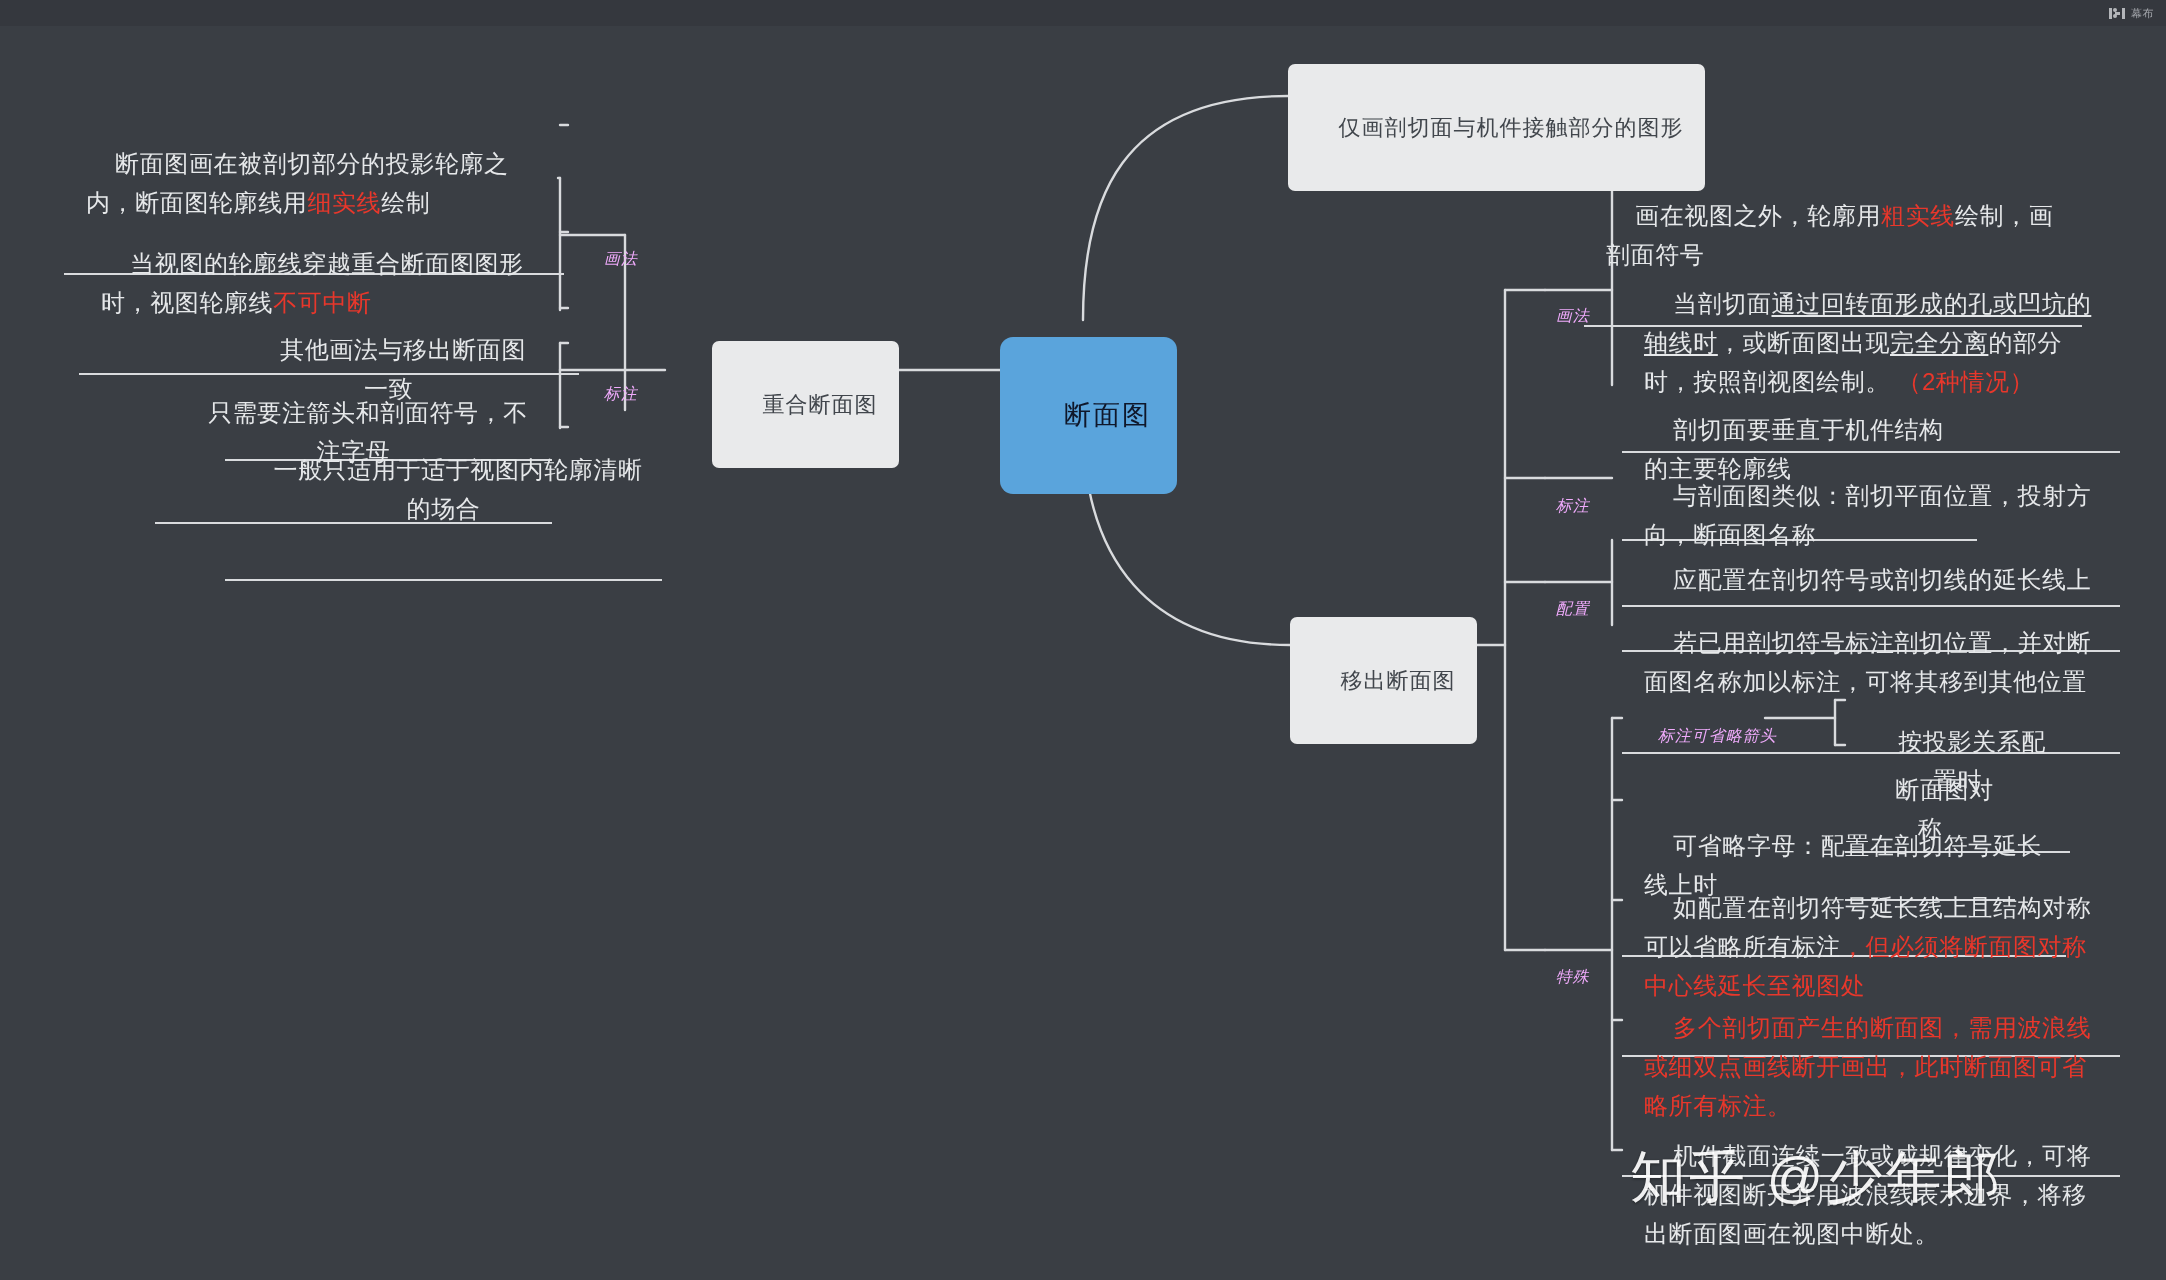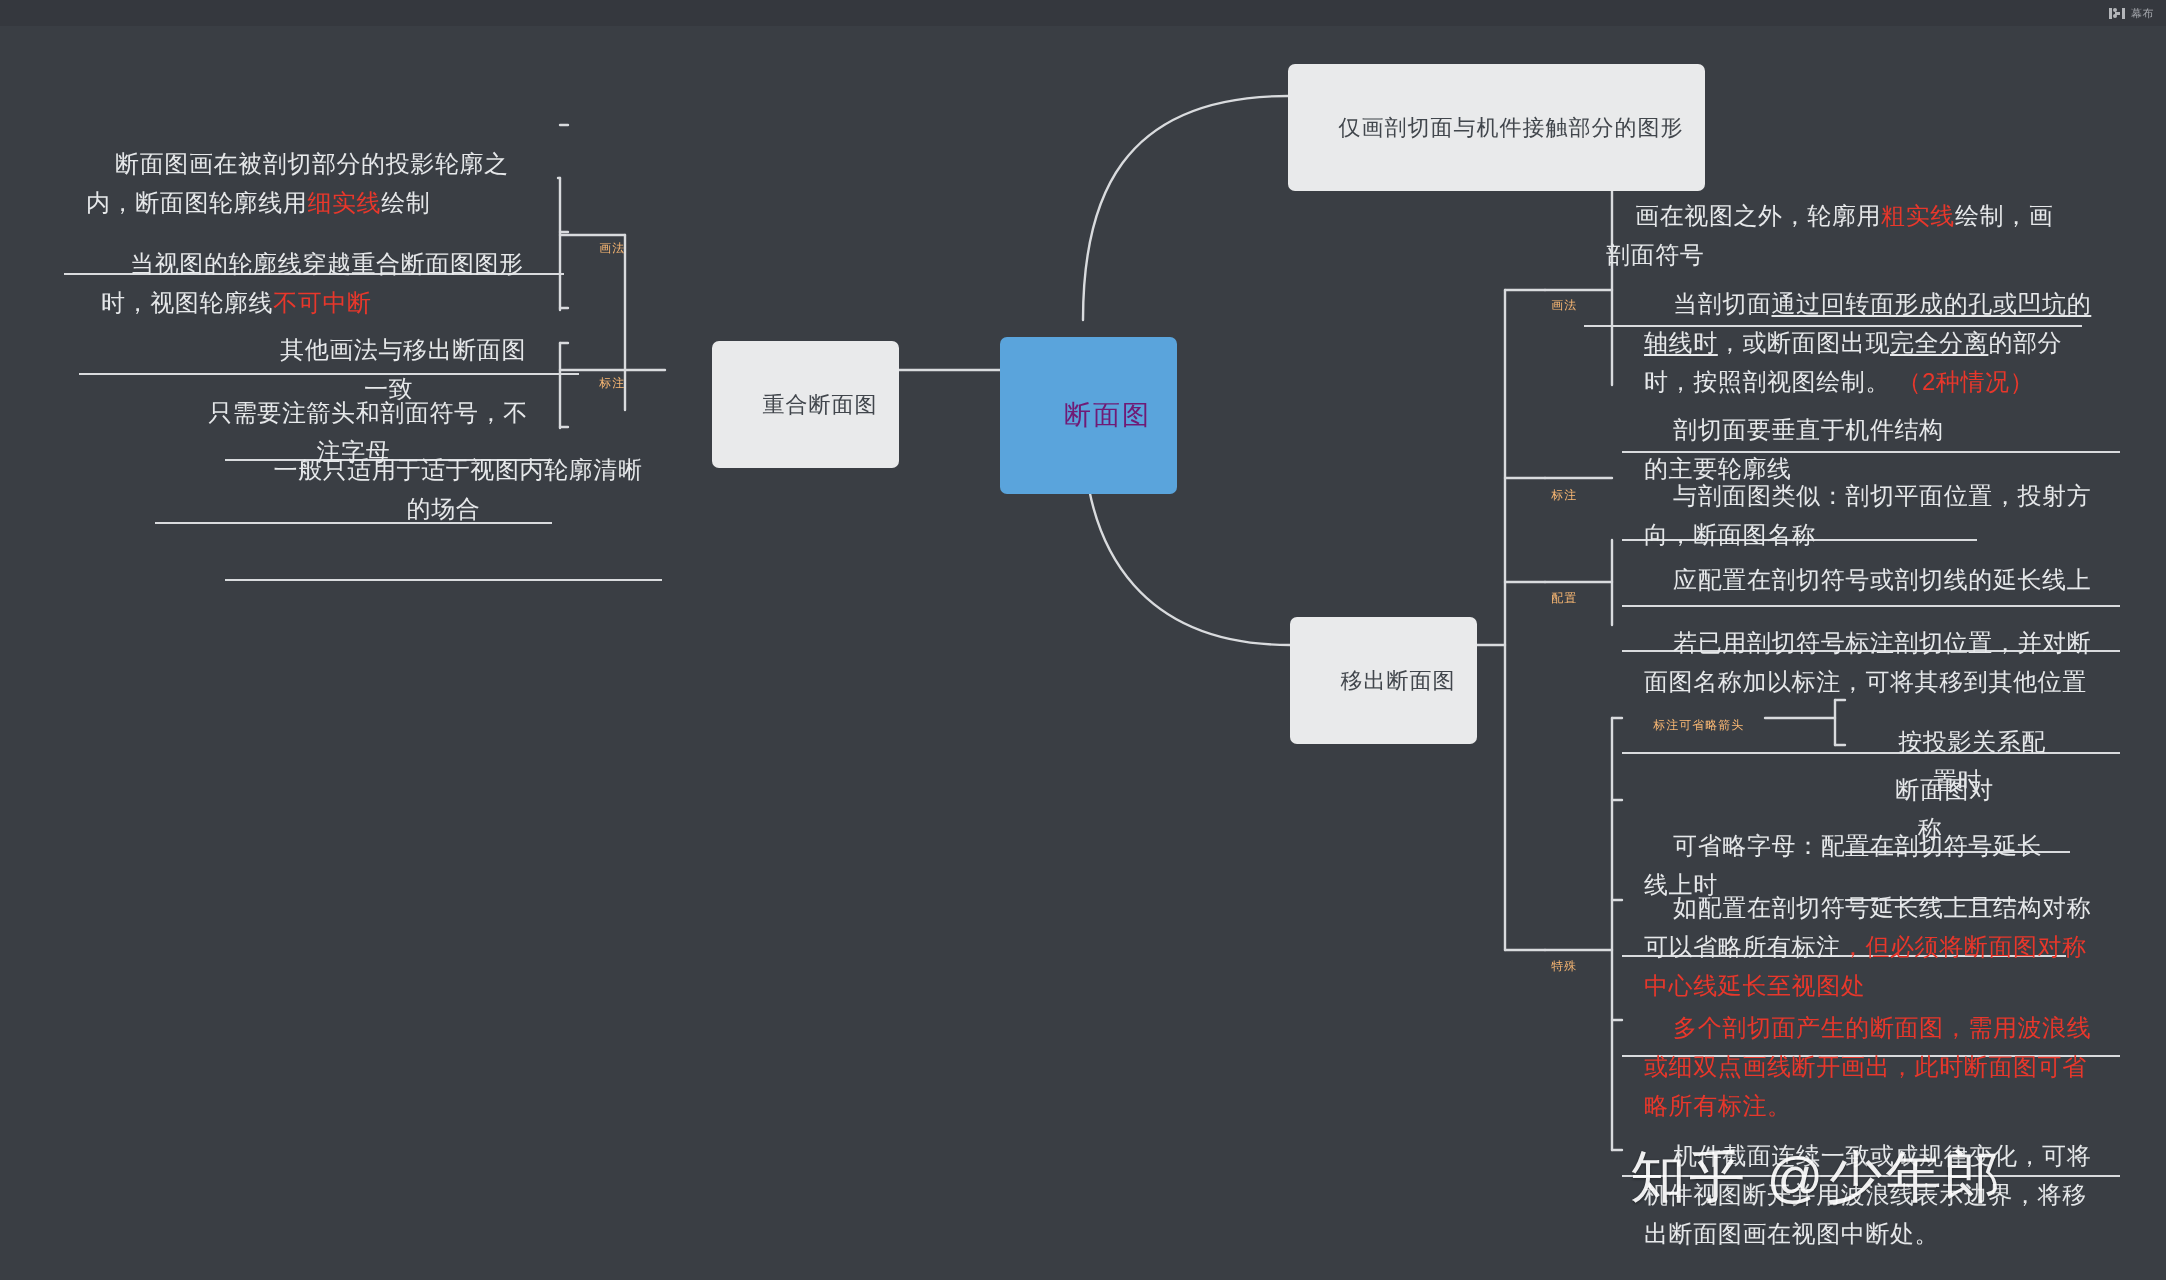--- a/index.html
+++ b/index.html
@@ -72,46 +72,47 @@
   .node {
     position: absolute;
     box-sizing: border-box;
     line-height: 1.62;
     white-space: pre-wrap;
   }
 
   
   .node.root {
     background: #5aa4dc;
-    color: #701a75;
-    border-radius: 7px;
+    color: #0f172a;
+    border-radius: 13px;
     font-size: 27px;
     padding: 13px 26px;
     letter-spacing: 2px;
     text-align: center;
   }
 
   
   .node.pill {
     background: #e9eaeb;
     color: #41464c;
     border-radius: 7px;
     font-size: 22px;
     padding: 10px 22px;
     text-align: center;
     letter-spacing: 1px;
   }
 
   
   .node.bare {
-    color: #fdba74;
-    font-size: 12px;
+    color: #f0abfc;
+    font-size: 16px;
     letter-spacing: 1px;
     background: transparent;
     padding: 2px 4px;
+    font-style: italic;
   }
 
   
   .node.leaf {
     color: #e6e8ea;
     font-size: 24px;
     padding: 10px 16px 11px 22px;
     border-bottom: 2.5px solid #d9dbde;
     letter-spacing: .6px;
   }

